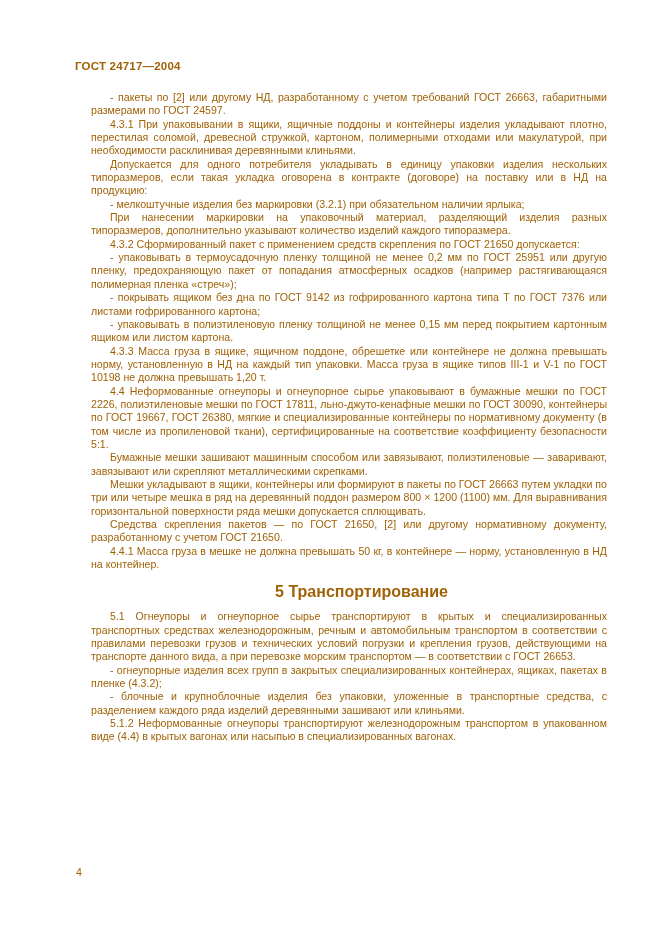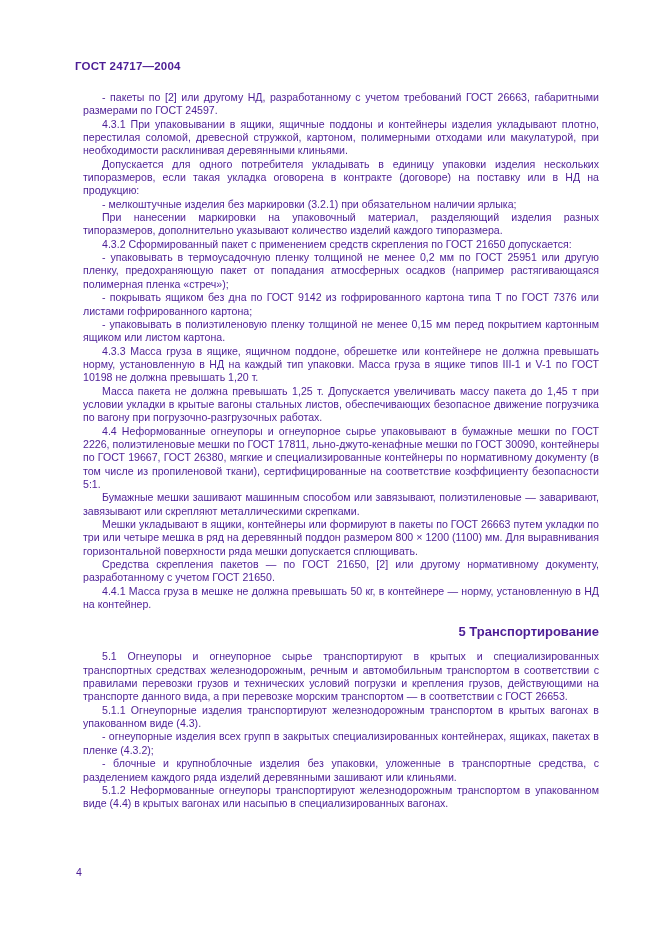--- a/index.html
+++ b/index.html
@@ -2,52 +2,52 @@
 <html><head>
 <meta charset="utf-8">
 <style>
   html, body { margin: 0; padding: 0; background: #e8e8e8; }
   .page {
     position: relative;
     width: 661px;
     height: 936px;
     background: #ffffff;
     font-family: "Liberation Sans", sans-serif;
-    color: #4c1d95;
+    color: #a16207;
     margin: 0 auto;
     overflow: hidden;
   }
   .doc-header {
     position: absolute;
     top: 60px;
     left: 75px;
     font-size: 11.5px;
     font-weight: bold;
     letter-spacing: 0.2px;
   }
   .doc-body {
     position: absolute;
     top: 91px;
-    left: 83px;
+    left: 91px;
     width: 516px;
     font-size: 10.6px;
     line-height: 13.35px;
     text-align: justify;
   }
   .doc-body p {
     margin: 0;
     text-indent: 19px;
   }
   .doc-body p.heading {
     font-weight: bold;
-    font-size: 13px;
+    font-size: 16px;
     line-height: 15px;
     margin: 13px 0 11px 0;
     text-indent: 25px;
-    text-align: right;
+    text-align: center;
   }
   .doc-footer {
     position: absolute;
     left: 76px;
     top: 866px;
     font-size: 10.6px;
   }
 </style>
 </head>
 <body>
@@ -59,28 +59,26 @@
       <p class="list">- пакеты по [2] или другому НД, разработанному с учетом требований ГОСТ 26663, габаритными размерами по ГОСТ 24597.</p>
       <p class="para">4.3.1 При упаковывании в ящики, ящичные поддоны и контейнеры изделия укладывают плотно, перестилая соломой, древесной стружкой, картоном, полимерными отходами или макулатурой, при необходимости расклинивая деревянными клиньями.</p>
       <p class="para">Допускается для одного потребителя укладывать в единицу упаковки изделия нескольких типоразмеров, если такая укладка оговорена в контракте (договоре) на поставку или в НД на продукцию:</p>
       <p class="list">- мелкоштучные изделия без маркировки (3.2.1) при обязательном наличии ярлыка;</p>
       <p class="para">При нанесении маркировки на упаковочный материал, разделяющий изделия разных типоразмеров, дополнительно указывают количество изделий каждого типоразмера.</p>
       <p class="para">4.3.2 Сформированный пакет с применением средств скрепления по ГОСТ 21650 допускается:</p>
       <p class="list">- упаковывать в термоусадочную пленку толщиной не менее 0,2 мм по ГОСТ 25951 или другую пленку, предохраняющую пакет от попадания атмосферных осадков (например растягивающаяся полимерная пленка «стреч»);</p>
       <p class="list">- покрывать ящиком без дна по ГОСТ 9142 из гофрированного картона типа Т по ГОСТ 7376 или листами гофрированного картона;</p>
       <p class="list">- упаковывать в полиэтиленовую пленку толщиной не менее 0,15 мм перед покрытием картонным ящиком или листом картона.</p>
       <p class="para">4.3.3 Масса груза в ящике, ящичном поддоне, обрешетке или контейнере не должна превышать норму, установленную в НД на каждый тип упаковки. Масса груза в ящике типов III-1 и V-1 по ГОСТ 10198 не должна превышать 1,20 т.</p>
-      <p class="para">Масса пакета не должна превышать 1,25 т. Допускается увеличивать массу пакета до 1,45 т при условии укладки в крытые вагоны стальных листов, обеспечивающих безопасное движение погрузчика по вагону при погрузочно-разгрузочных работах.</p>
       <p class="para">4.4 Неформованные огнеупоры и огнеупорное сырье упаковывают в бумажные мешки по ГОСТ 2226, полиэтиленовые мешки по ГОСТ 17811, льно-джуто-кенафные мешки по ГОСТ 30090, контейнеры по ГОСТ 19667, ГОСТ 26380, мягкие и специализированные контейнеры по нормативному документу (в том числе из пропиленовой ткани), сертифицированные на соответствие коэффициенту безопасности 5:1.</p>
       <p class="para">Бумажные мешки зашивают машинным способом или завязывают, полиэтиленовые — заваривают, завязывают или скрепляют металлическими скрепками.</p>
       <p class="para">Мешки укладывают в ящики, контейнеры или формируют в пакеты по ГОСТ 26663 путем укладки по три или четыре мешка в ряд на деревянный поддон размером 800 × 1200 (1100) мм. Для выравнивания горизонтальной поверхности ряда мешки допускается сплющивать.</p>
       <p class="para">Средства скрепления пакетов — по ГОСТ 21650, [2] или другому нормативному документу, разработанному с учетом ГОСТ 21650.</p>
       <p class="para">4.4.1 Масса груза в мешке не должна превышать 50 кг, в контейнере — норму, установленную в НД на контейнер.</p>
       <p class="heading">5 Транспортирование</p>
       <p class="para">5.1 Огнеупоры и огнеупорное сырье транспортируют в крытых и специализированных транспортных средствах железнодорожным, речным и автомобильным транспортом в соответствии с правилами перевозки грузов и технических условий погрузки и крепления грузов, действующими на транспорте данного вида, а при перевозке морским транспортом — в соответствии с ГОСТ 26653.</p>
-      <p class="para">5.1.1 Огнеупорные изделия транспортируют железнодорожным транспортом в крытых вагонах в упакованном виде (4.3).</p>
       <p class="list">- огнеупорные изделия всех групп в закрытых специализированных контейнерах, ящиках, пакетах в пленке (4.3.2);</p>
       <p class="list">- блочные и крупноблочные изделия без упаковки, уложенные в транспортные средства, с разделением каждого ряда изделий деревянными зашивают или клиньями.</p>
       <p class="para">5.1.2 Неформованные огнеупоры транспортируют железнодорожным транспортом в упакованном виде (4.4) в крытых вагонах или насыпью в специализированных вагонах.</p>
     </div>
 
   <div class="doc-footer">4</div>
 </div>
 
 </body></html>

